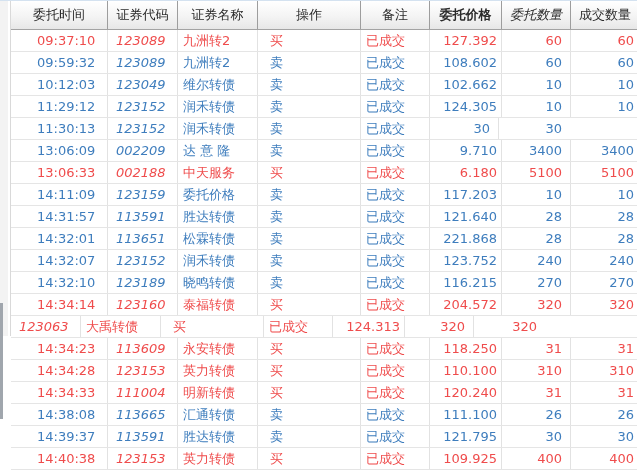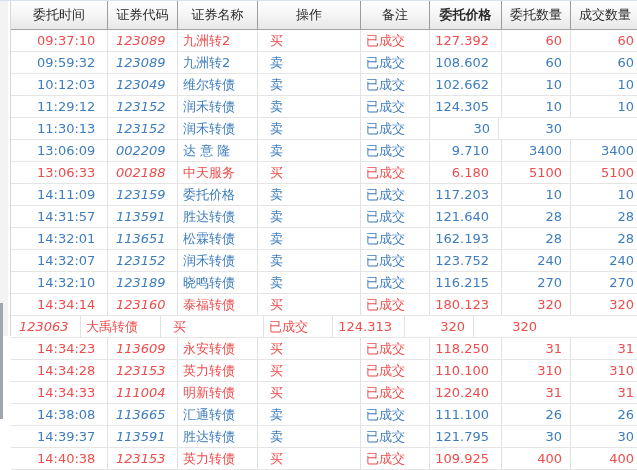--- a/index.html
+++ b/index.html
@@ -16,25 +16,25 @@
   .body{flex:1;}
   .row{display:flex;height:22px;box-sizing:border-box;border-bottom:1px solid #e5e5e5;background:#fff;}
   .cell{display:flex;align-items:center;font-size:13px;border-right:1px solid #e2e2e2;box-sizing:border-box;white-space:nowrap;overflow:hidden;}
   .cell:last-child{border-right:none;}
   
   .c0{width:97px;padding-left:26px;}
   .c1{width:70px;padding-left:8px;font-style:italic;}
   .c2{width:80px;padding-left:5px;}
   .c3{width:103px;padding-left:12px;}
   .c4{width:69px;padding-left:5px;}
-  .c5{width:72px;justify-content:flex-end;padding-right:12px;}
+  .c5{width:72px;justify-content:flex-end;padding-right:4px;}
   .c6{width:69px;justify-content:flex-end;padding-right:8px;}
   .c7{width:69px;justify-content:flex-end;padding-right:6px;}
   .hc0{width:97px;}.hc1{width:70px;}.hc2{width:80px;}.hc3{width:103px;}
-  .hc4{width:69px;}.hc5{width:72px;font-weight:bold;}.hc6{width:69px;}.hc7{width:69px;}
+  .hc4{width:69px;}.hc5{width:72px;font-weight:bold;}.hc6{width:69px;font-style:italic;}.hc7{width:69px;}
   .row.buy .cell{color:var(--buy,#ef4c4c);}
   .row.sell .cell{color:var(--sell,#3e7dbd);}
 </style>
 </head>
 <body>
 
 <div class="wrap">
   <div class="vscroll">
     <div class="vthumb"></div>
   </div>
@@ -138,21 +138,21 @@
           <div class="cell c5">121.640</div>
           <div class="cell c6">28</div>
           <div class="cell c7">28</div>
         </div>
         <div class="row sell">
           <div class="cell c0">14:32:01</div>
           <div class="cell c1">113651</div>
           <div class="cell c2">松霖转债</div>
           <div class="cell c3">卖</div>
           <div class="cell c4">已成交</div>
-          <div class="cell c5">162.193</div>
+          <div class="cell c5">221.868</div>
           <div class="cell c6">28</div>
           <div class="cell c7">28</div>
         </div>
         <div class="row sell">
           <div class="cell c0">14:32:07</div>
           <div class="cell c1">123152</div>
           <div class="cell c2">润禾转债</div>
           <div class="cell c3">卖</div>
           <div class="cell c4">已成交</div>
           <div class="cell c5">123.752</div>
@@ -168,21 +168,21 @@
           <div class="cell c5">116.215</div>
           <div class="cell c6">270</div>
           <div class="cell c7">270</div>
         </div>
         <div class="row buy">
           <div class="cell c0">14:34:14</div>
           <div class="cell c1">123160</div>
           <div class="cell c2">泰福转债</div>
           <div class="cell c3">买</div>
           <div class="cell c4">已成交</div>
-          <div class="cell c5">180.123</div>
+          <div class="cell c5">204.572</div>
           <div class="cell c6">320</div>
           <div class="cell c7">320</div>
         </div>
         <div class="row buy">
           <div class="cell c1">123063</div>
           <div class="cell c2">大禹转债</div>
           <div class="cell c3">买</div>
           <div class="cell c4">已成交</div>
           <div class="cell c5">124.313</div>
           <div class="cell c6">320</div>

